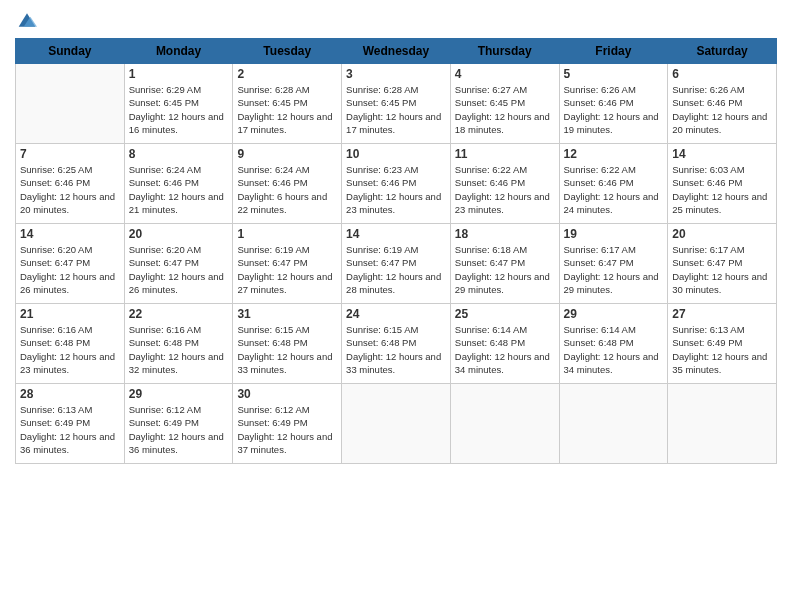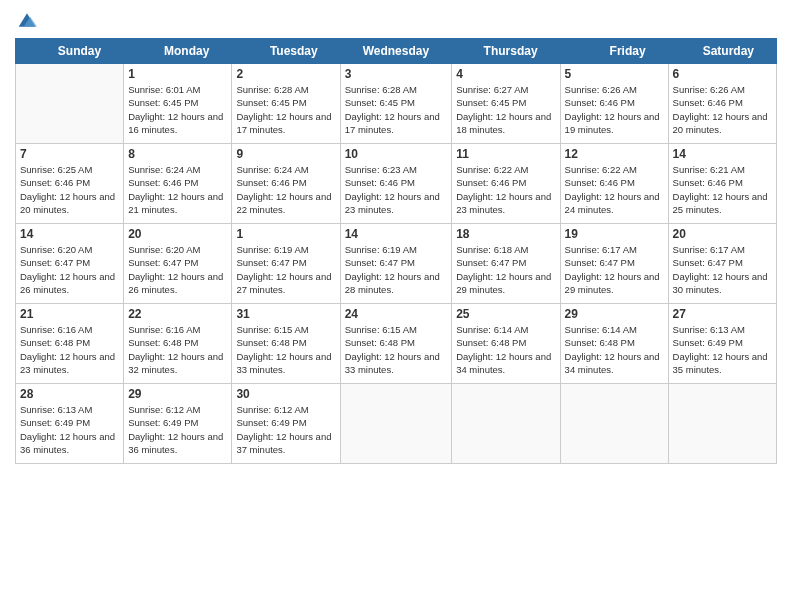--- a/index.html
+++ b/index.html
@@ -46,23 +46,23 @@
       font-weight: normal;
       color: #555;
     }
     .calendar {
       width: 100%;
       border-collapse: collapse;
       font-size: 10px;
     }
     .calendar th {
       background-color: #2e6da4;
-      color: #ffffff;
-      padding: 5px 22px;
-      text-align: right;
+      color: #000000;
+      padding: 5px 4px;
+      text-align: center;
       font-size: 12px;
       font-weight: bold;
       border: 1px solid #2e6da4;
     }
     .calendar td {
       border: 1px solid #ccc;
       padding: 3px 4px;
       vertical-align: top;
       width: calc(100% / 7);
       height: 80px;
@@ -120,21 +120,21 @@
           <th>Friday</th>
           <th>Saturday</th>
         </tr>
     </thead>
     <tbody id="calendar-body">
     <tr>
           <td class="empty"></td>
           <td>
             <span class="day-number">1</span>
             <div class="day-info">
-              <div>Sunrise: 6:01 AM</div>
+              <div>Sunrise: 6:29 AM</div>
               <div>Sunset: 6:45 PM</div>
               <div>Daylight: 12 hours and 16 minutes.</div>
             </div>
           </td>
           <td>
             <span class="day-number">2</span>
             <div class="day-info">
               <div>Sunrise: 6:28 AM</div>
               <div>Sunset: 6:45 PM</div>
               <div>Daylight: 12 hours and 17 minutes.</div>
@@ -188,21 +188,21 @@
               <div>Sunrise: 6:24 AM</div>
               <div>Sunset: 6:46 PM</div>
               <div>Daylight: 12 hours and 21 minutes.</div>
             </div>
           </td>
           <td>
             <span class="day-number">9</span>
             <div class="day-info">
               <div>Sunrise: 6:24 AM</div>
               <div>Sunset: 6:46 PM</div>
-              <div>Daylight: 12 hours and 22 minutes.</div>
+              <div>Daylight: 6 hours and 22 minutes.</div>
             </div>
           </td>
           <td>
             <span class="day-number">10</span>
             <div class="day-info">
               <div>Sunrise: 6:23 AM</div>
               <div>Sunset: 6:46 PM</div>
               <div>Daylight: 12 hours and 23 minutes.</div>
             </div>
           </td>
@@ -218,21 +218,21 @@
             <span class="day-number">12</span>
             <div class="day-info">
               <div>Sunrise: 6:22 AM</div>
               <div>Sunset: 6:46 PM</div>
               <div>Daylight: 12 hours and 24 minutes.</div>
             </div>
           </td>
           <td>
             <span class="day-number">14</span>
             <div class="day-info">
-              <div>Sunrise: 6:21 AM</div>
+              <div>Sunrise: 6:03 AM</div>
               <div>Sunset: 6:46 PM</div>
               <div>Daylight: 12 hours and 25 minutes.</div>
             </div>
           </td>
         </tr>
         <tr>
           <td>
             <span class="day-number">14</span>
             <div class="day-info">
               <div>Sunrise: 6:20 AM</div>

